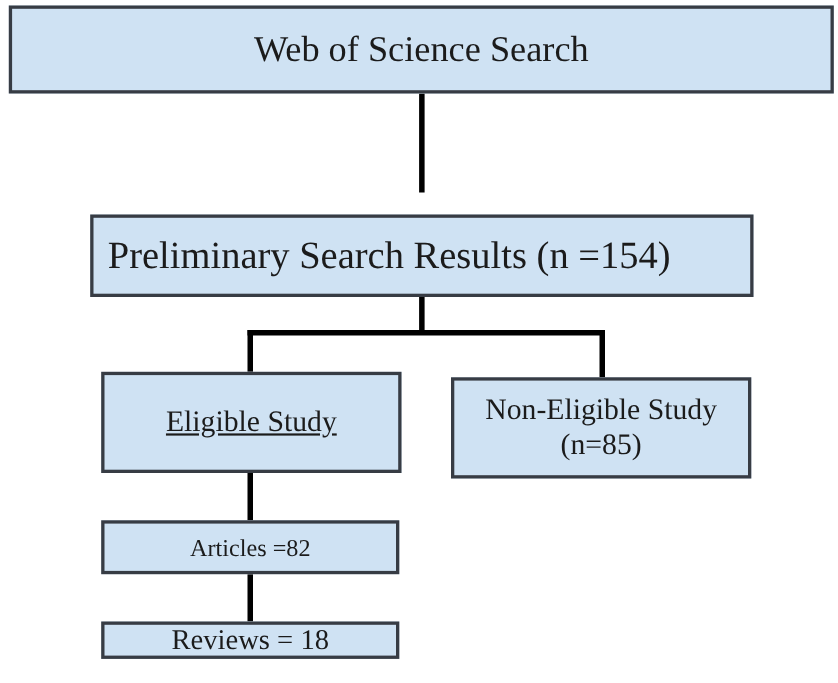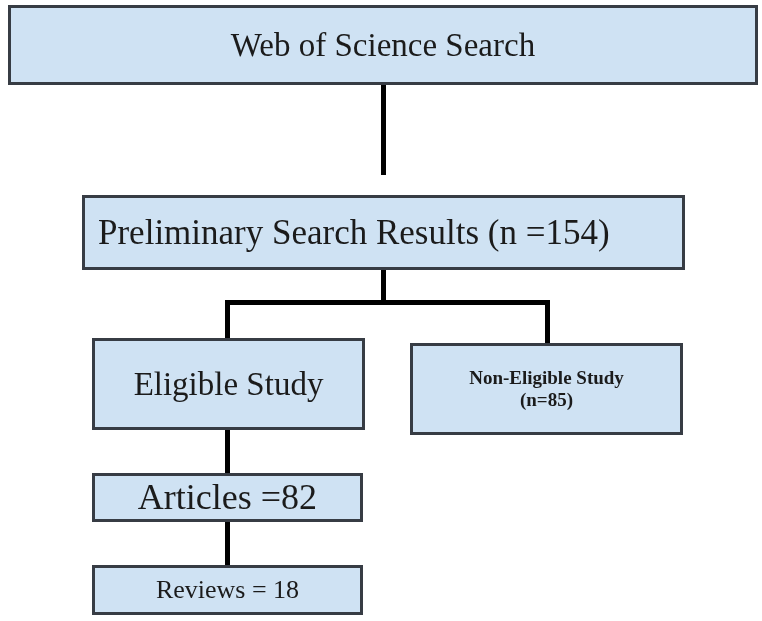--- a/index.html
+++ b/index.html
@@ -30,24 +30,24 @@
     line-height:1.18;
   }
   .connector{
     position:absolute;
     background:var(--connector);
   }
   
   .n-root{left:8px;top:5px;width:750px;height:80px;font-size:33px;}
   .n-preliminary{left:82px;top:175px;width:603px;height:75px;font-size:35px;
                  align-items:flex-start;padding-left:13px;text-align:left;margin-top:20px;}
-  .n-eligible{left:92px;top:338px;width:273px;height:92px;font-size:33px;}
-  .n-noneligible{left:410px;top:343px;width:273px;height:92px;font-size:19px;font-weight:bold;}
-  .n-articles{left:92px;top:473px;width:271px;height:49px;font-size:36px;}
-  .n-reviews{left:92px;top:565px;width:271px;height:50px;font-size:26px;align-items:center;}
+  .n-eligible{left:92px;top:338px;width:273px;height:92px;font-size:27px;text-decoration:underline;}
+  .n-noneligible{left:410px;top:343px;width:273px;height:92px;font-size:27px;}
+  .n-articles{left:92px;top:473px;width:271px;height:49px;font-size:22px;}
+  .n-reviews{left:92px;top:565px;width:271px;height:34px;font-size:26px;align-items:center;}
   
   .c-root-prelim{left:381px;top:85px;width:5px;height:90px;}
   .c-prelim-split{left:381px;top:250px;width:5px;height:53px;}
   .c-split-h{left:225px;top:300px;width:325px;height:5px;}
   .c-drop-left{left:225px;top:300px;width:5px;height:38px;}
   .c-drop-right{left:545px;top:300px;width:5px;height:43px;}
   .c-eligible-articles{left:225px;top:430px;width:5px;height:43px;}
   .c-articles-reviews{left:225px;top:522px;width:5px;height:43px;}
 </style>
 </head>

